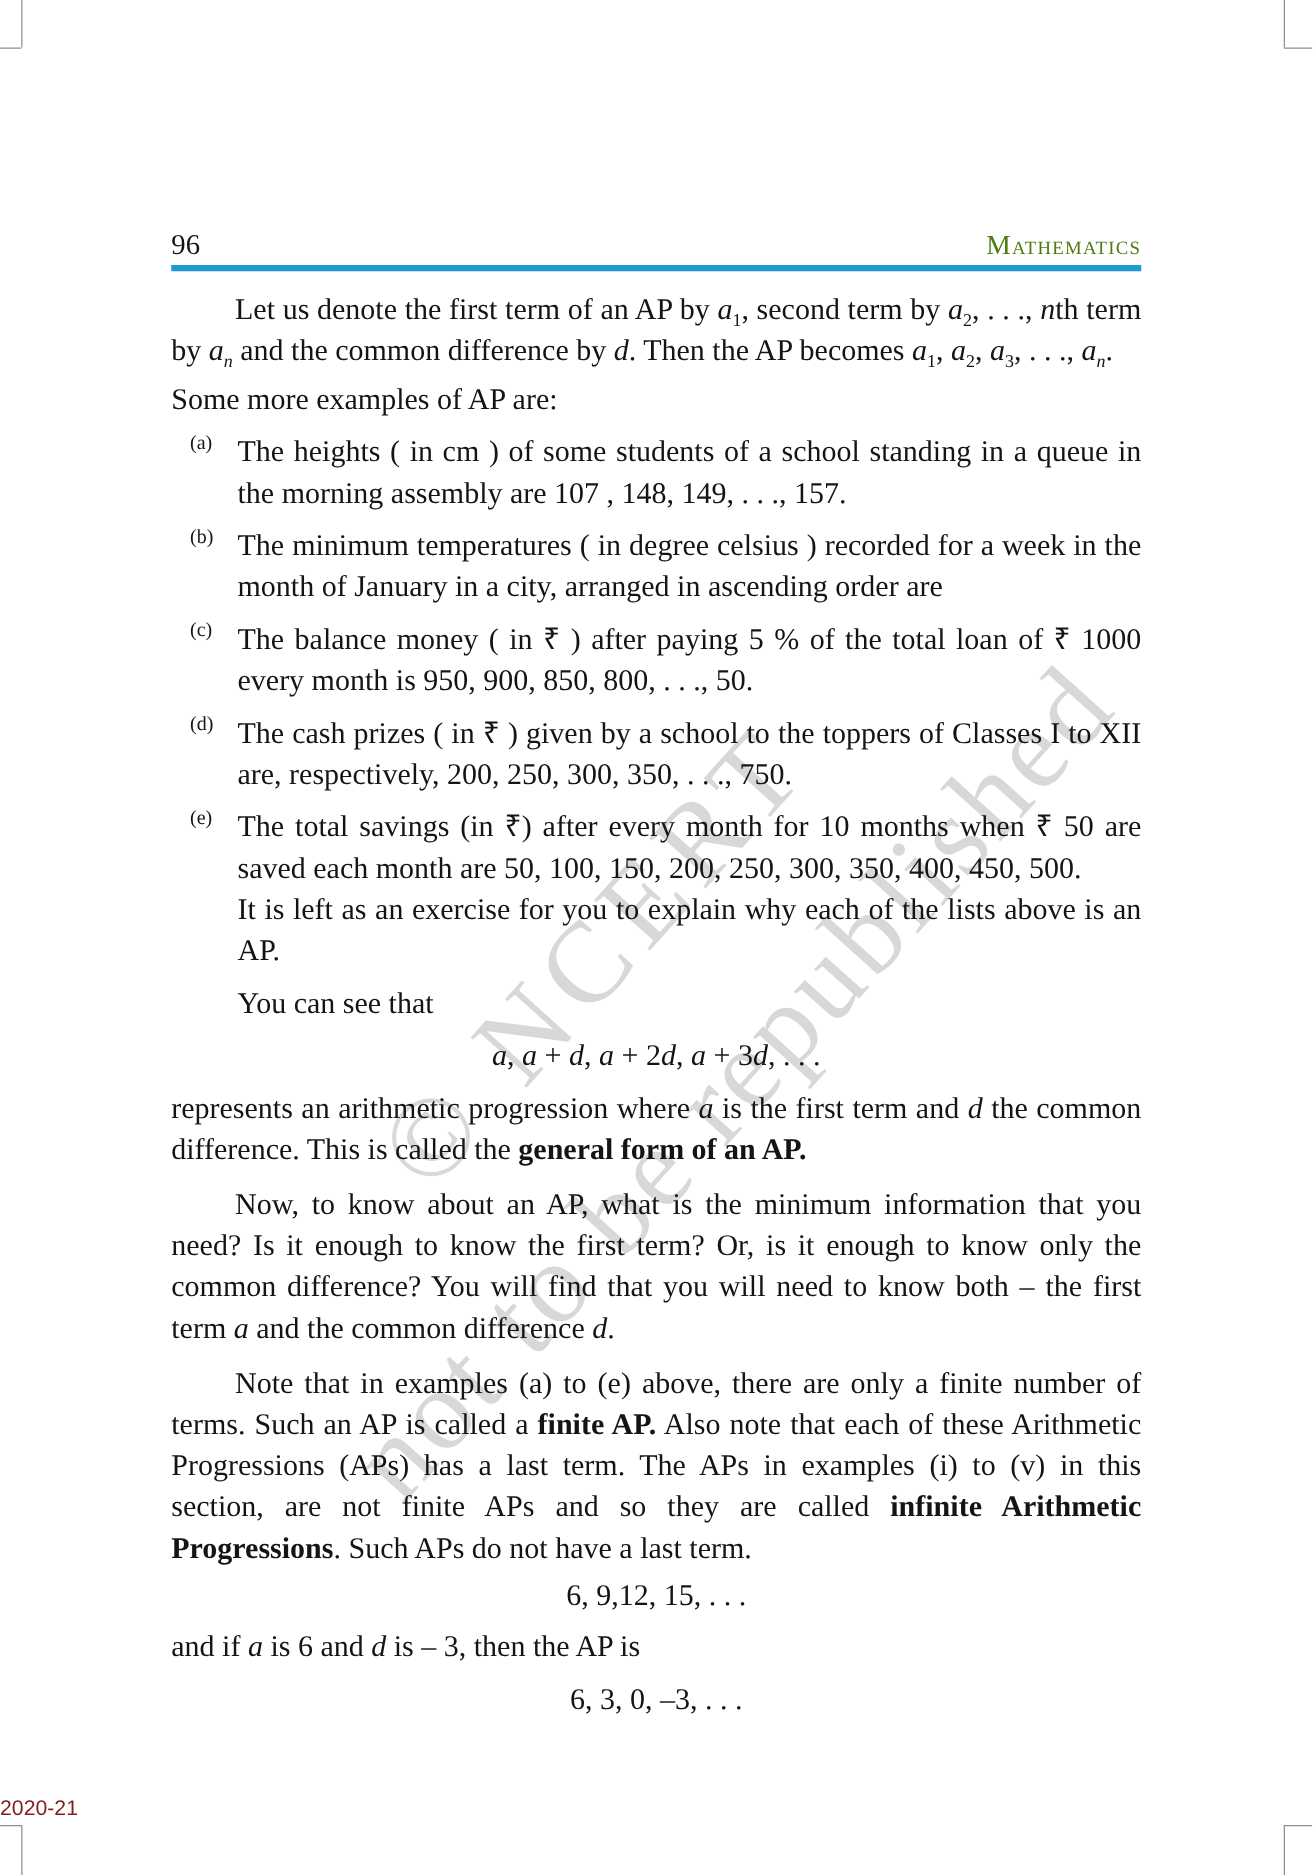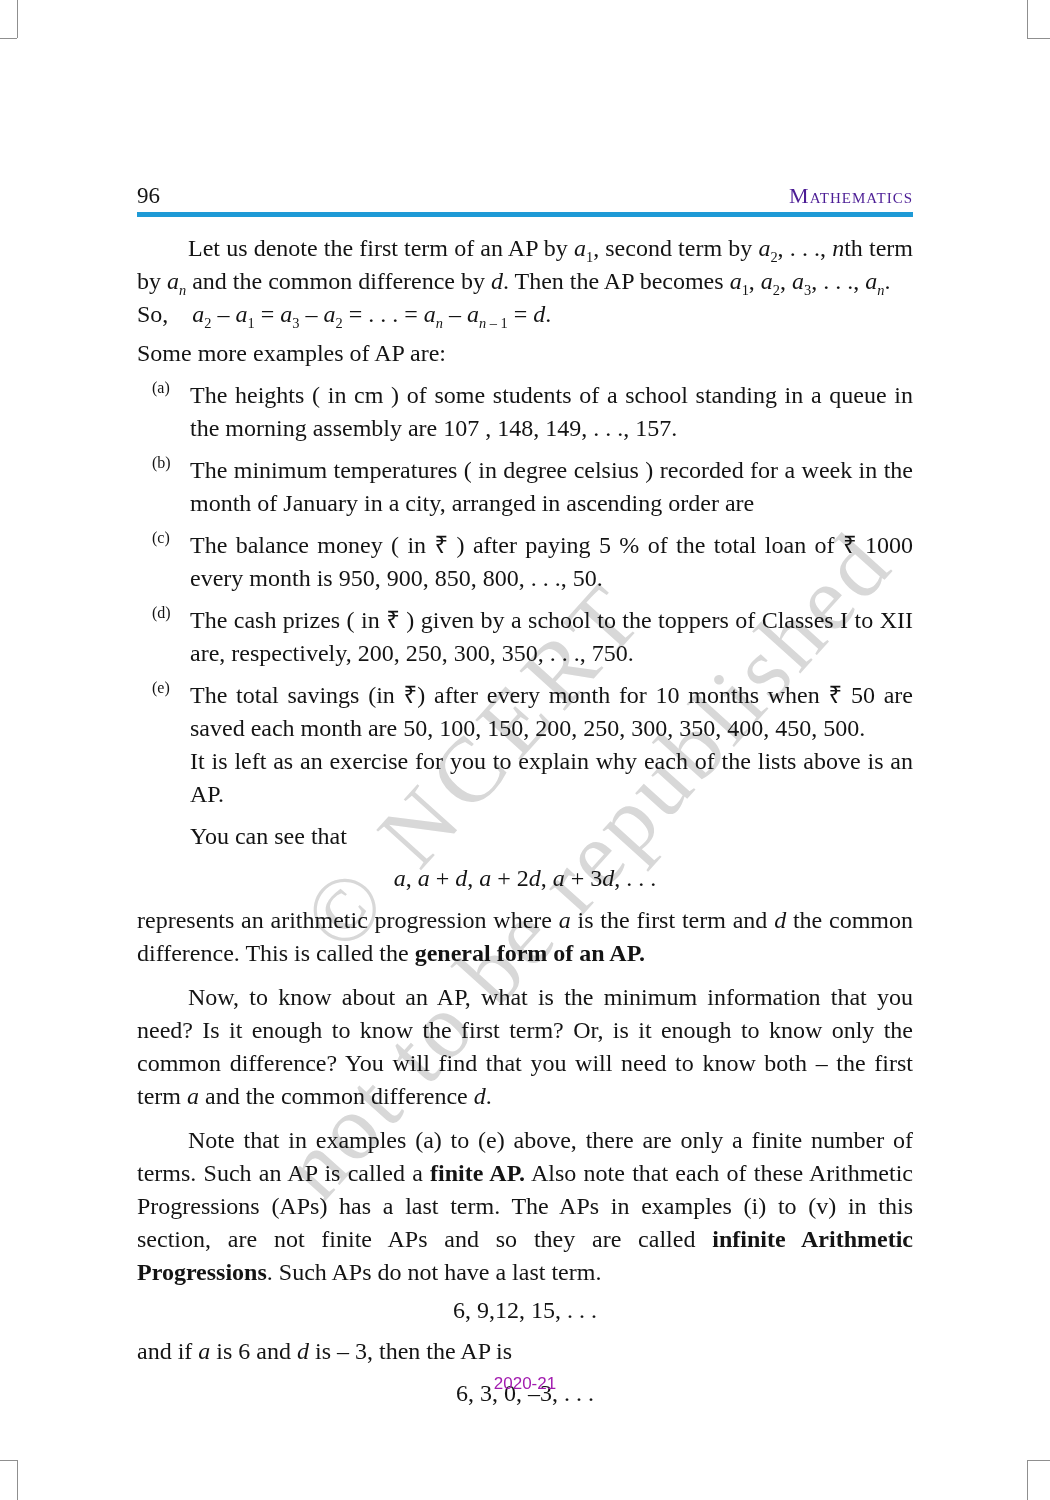--- a/index.html
+++ b/index.html
@@ -33,22 +33,22 @@
   .eq-line { margin-top:0; text-align:left; }
   .intro { margin-top:6px; }
   .example { position:relative; padding-left:53px; margin-top:9px; }
   .example .lbl { position:absolute; left:15px; top:0; }
   .ex-display { margin-top:0; margin-left:55px; text-align:left; }
   .hang { margin-left:53px; }
   .center-line { margin-top:9px; text-align:center; }
   .gform { margin-top:9px; }
   .blk { margin-top:11px; }
   .footer {
-    position:absolute; left:0; right:0; top:1374px; text-align:center;
-    font-family:"Liberation Sans", sans-serif; font-size:17px; color:#a21caf; z-index:1;
+    position:absolute; left:0; right:0; top:1437px; 
+    font-family:"Liberation Sans", sans-serif; font-size:17px; color:#7f1d1d; z-index:1;
   }
 </style>
 </head>
 <body>
 
 <div class="page">
 
   <div class="crop" style="left:17px;top:0;width:1px;height:38px;"></div>
   <div class="crop" style="left:0;top:38px;width:17px;height:1px;"></div>
   <div class="crop" style="left:1027px;top:0;width:1px;height:38px;"></div>
@@ -60,26 +60,25 @@
 
   <div class="watermark" style="color: rgb(216, 216, 216);">
     <div class="wm1">© NCERT</div>
     <div class="wm2">not to be republished</div>
   </div>
 
   <div class="content">
 
     <div class="hdr">
       <span class="page-num">96</span>
-      <span class="page-title" style="color: #4c1d95;">Mathematics</span>
+      <span class="page-title" style="color: #4d7c0f;">Mathematics</span>
     </div>
     <div class="rule" style="background: rgb(30, 154, 214);"></div>
 
     <p class="p1 indent">Let us denote the first term of an AP by <i>a</i><sub>1</sub>, second term by <i>a</i><sub>2</sub>, . . ., <i>n</i>th term by <i>a</i><sub><i>n</i></sub> and the common difference by <i>d</i>. Then the AP becomes <i>a</i><sub>1</sub>, <i>a</i><sub>2</sub>, <i>a</i><sub>3</sub>, . . ., <i>a</i><sub><i>n</i></sub>.</p>
-    <p class="eq-line">So, &nbsp;&nbsp;&nbsp;<i>a</i><sub>2</sub> – <i>a</i><sub>1</sub> = <i>a</i><sub>3</sub> – <i>a</i><sub>2</sub> = . . . = <i>a</i><sub><i>n</i></sub> – <i>a</i><sub><i>n</i> – 1</sub> = <i>d</i>.</p>
     <p class="intro">Some more examples of AP are:</p>
 
     <div class="example">
       <span class="lbl">(a)</span>
       <p>The heights ( in cm ) of some students of a school standing in a queue in the morning assembly are 107 , 148, 149, . . ., 157.</p>
     </div>
 
     <div class="example">
       <span class="lbl">(b)</span>
       <p>The minimum temperatures ( in degree celsius ) recorded for a week in the month of January in a city, arranged in ascending order are</p>

